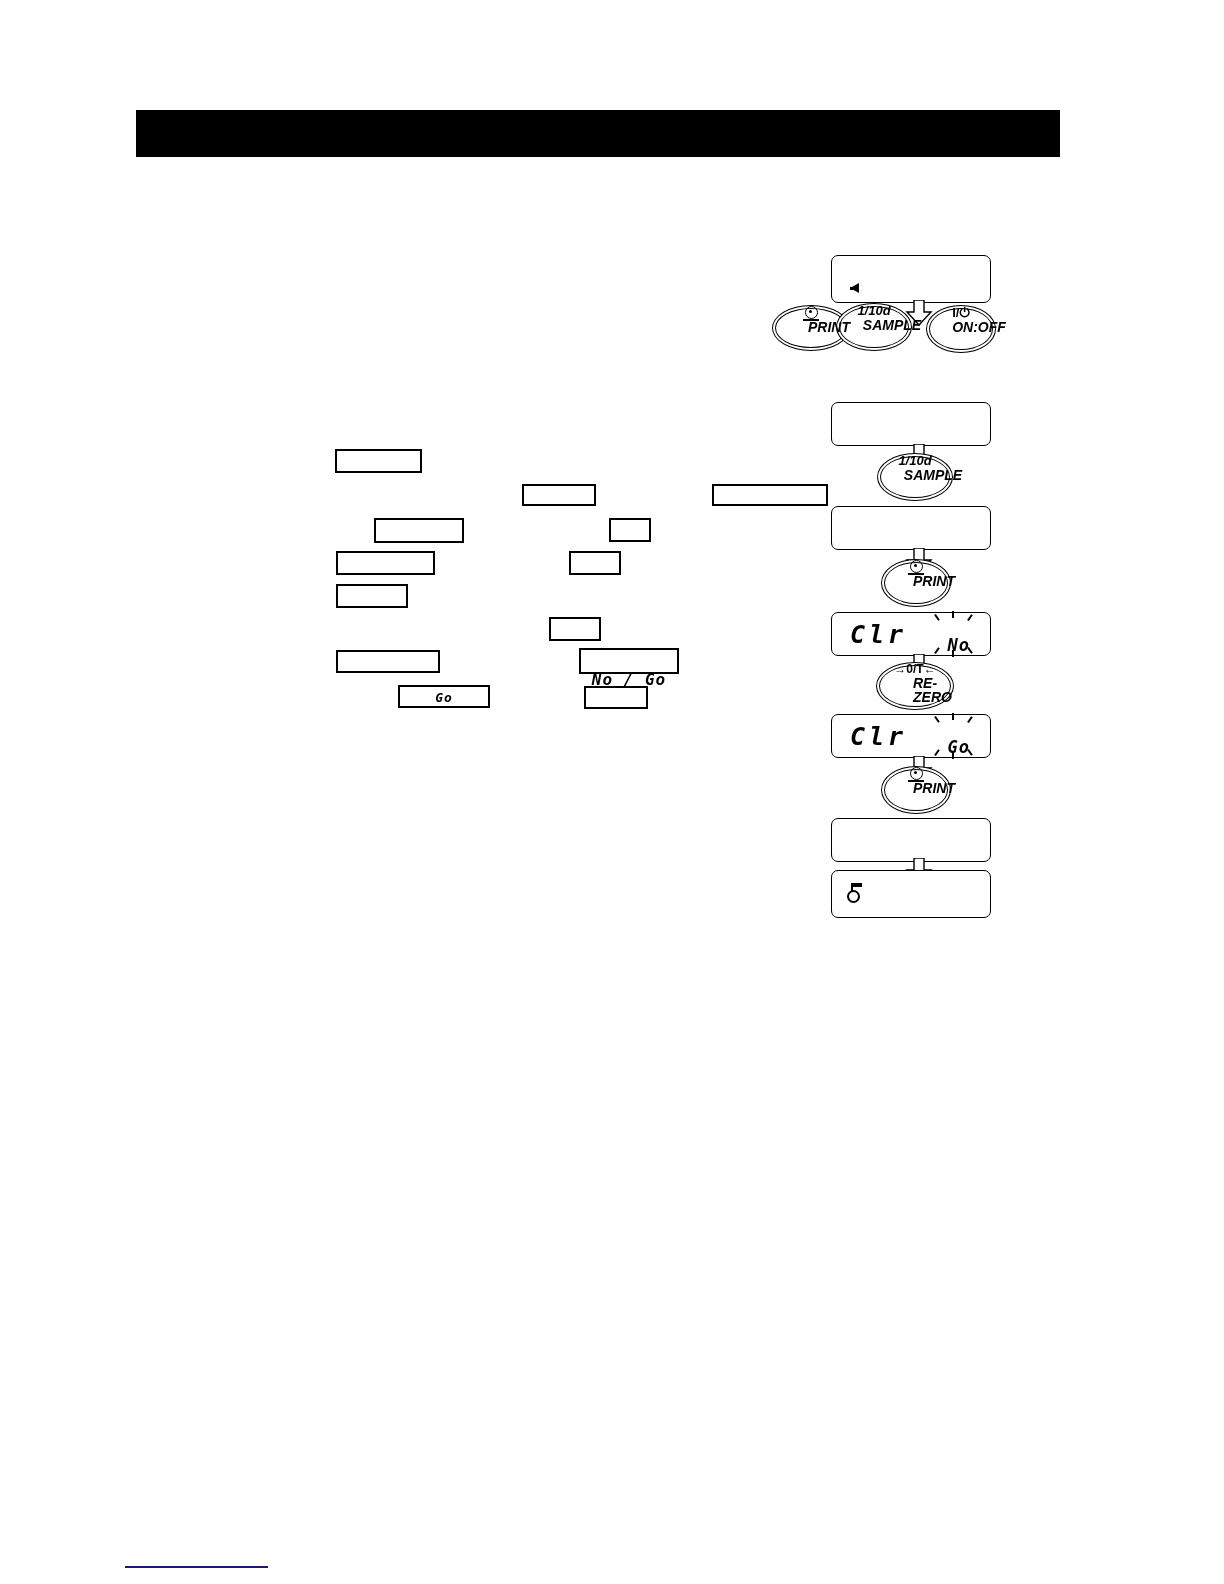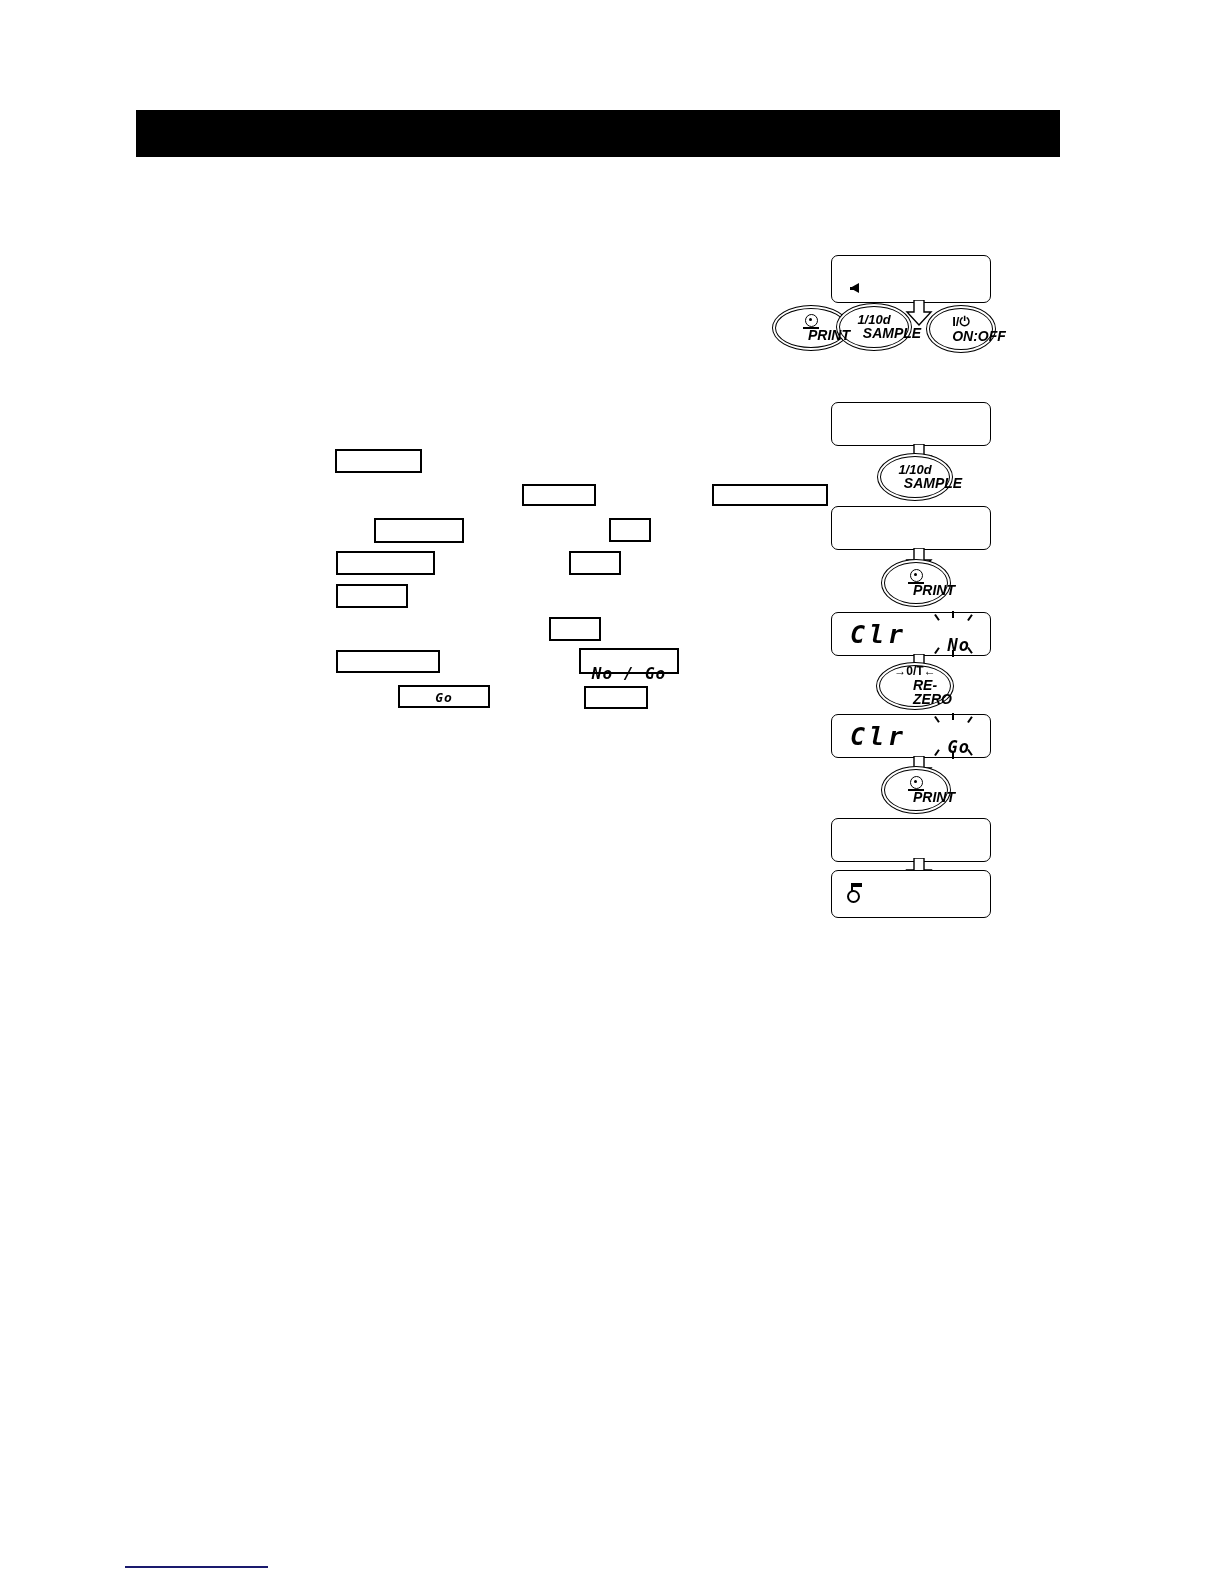--- a/index.html
+++ b/index.html
@@ -77,21 +77,21 @@
     border-right:9px solid #000;
   }
   .tri-left::after{
     content:"";position:absolute;left:0px;top:-1.5px;width:5px;height:3px;background:#000;
   }
 
   
   .key{
     position:absolute;border:1.6px solid #000;border-radius:50%;background:#fff;
     box-sizing:border-box;display:flex;flex-direction:column;
-    align-items:center;justify-content:center;line-height:1.05;
+    align-items:center;line-height:1.05;
   }
   .key::before{
     content:"";position:absolute;left:2px;top:2px;right:2px;bottom:2px;
     border:1.2px solid #000;border-radius:50%;pointer-events:none;
   }
   .key .k1{font-size:13px;font-weight:bold;font-style:italic;z-index:2;}
   .key .k2{font-size:14px;font-weight:bold;font-style:italic;z-index:2;margin-left:36px;}
 
   
   .print-ico{position:relative;width:20px;height:14px;z-index:2;}
@@ -189,21 +189,21 @@
 
   <div class="tbox" style="left:569px;top:551px;width:52px;height:24px;">
     <span></span>
   </div>
 
   <div class="tbox" style="left:549px;top:617px;width:52px;height:24px;">
     <span></span>
   </div>
 
   <div class="tbox" style="left:579px;top:648px;width:100px;height:26px;">
-    <span style="font-size:16px;padding-top:14px;" class="lcd">No / Go</span>
+    <span style="font-size:16px;padding-top:20px;" class="lcd">No / Go</span>
   </div>
 
   <div class="tbox" style="left:584px;top:686px;width:64px;height:23px;">
     <span></span>
   </div>
 
   <div class="tbox" style="left:712px;top:484px;width:116px;height:22px;">
     <span></span>
   </div>
 

